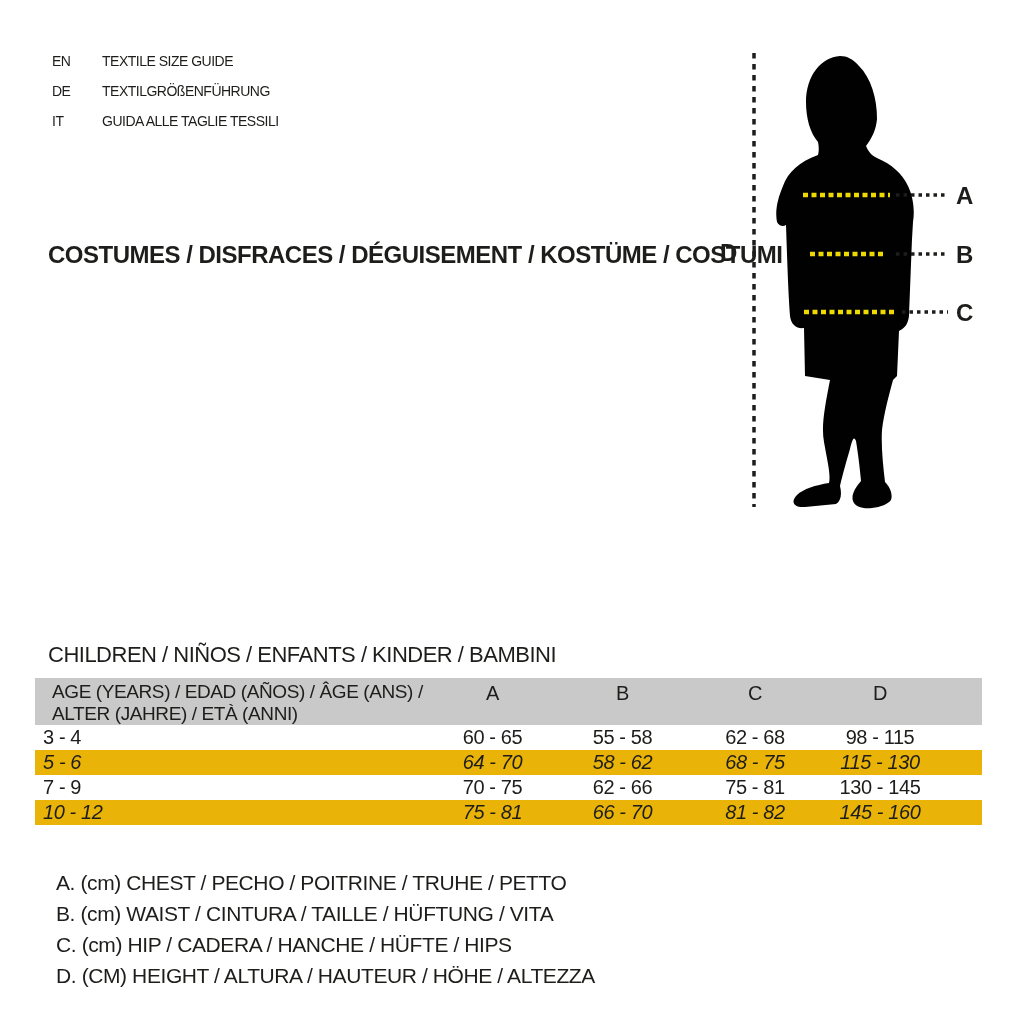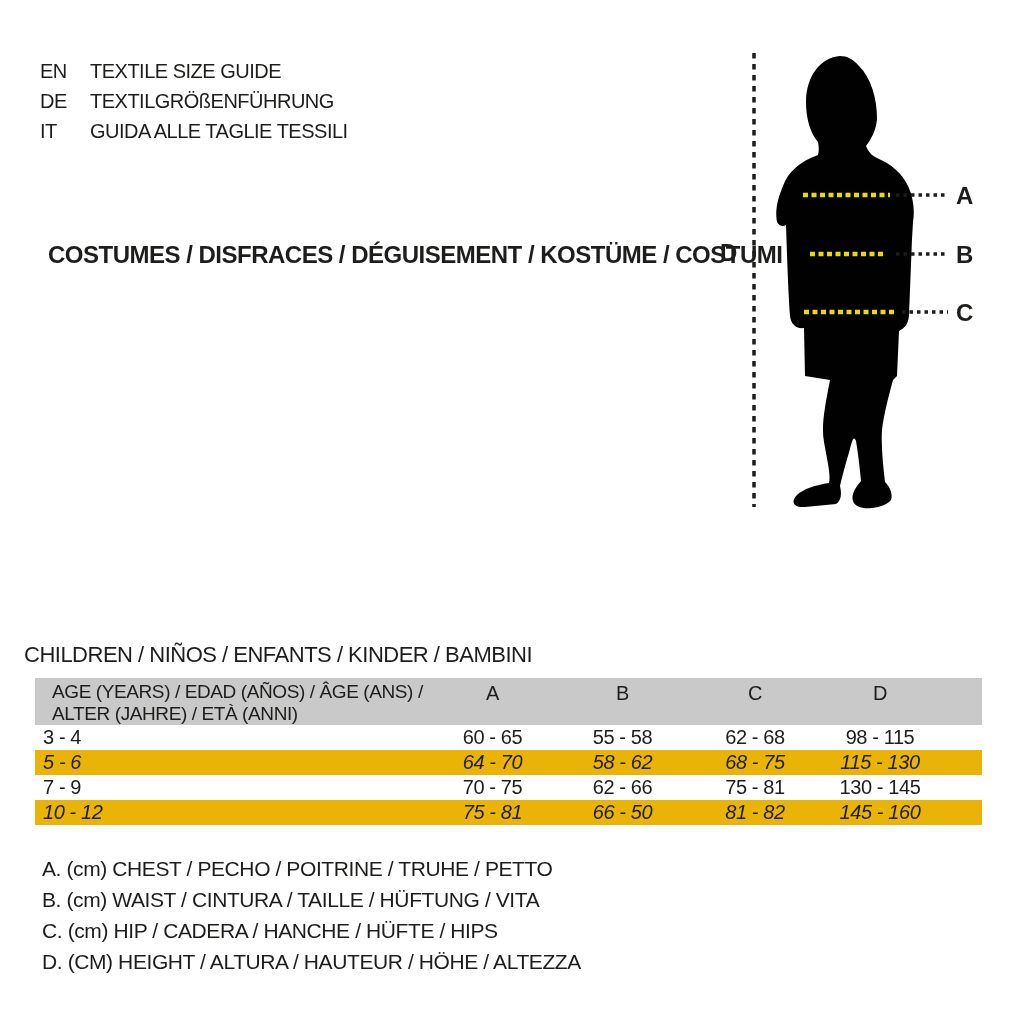--- a/index.html
+++ b/index.html
@@ -6,45 +6,45 @@
   .page{
     position:relative;
     width:1024px;height:1023px;
     background:#ffffff;
     font-family:"Liberation Sans", sans-serif;
     color:#1d1d1b;
     overflow:hidden;
   }
   
   .lang-list{position:absolute;left:40px;top:53px;}
-  .lang-row{display:flex;height:30px;align-items:flex-end;
-    font-size:20px;font-weight:400;letter-spacing:-0.5px;}
+  .lang-row{display:flex;height:30px;align-items:flex-start;
+    font-size:14px;font-weight:400;letter-spacing:-0.5px;margin-left:12px;}
   .lang-code{width:50px;}
   
   .category-title{position:absolute;left:40px;top:233px;margin:8px;
     font-size:24px;font-weight:700;letter-spacing:-0.5px;}
   
   .diagram{position:absolute;left:700px;top:45px;width:310px;height:470px;}
   .diagram text{font-family:"Liberation Sans",sans-serif;font-size:24px;font-weight:700;fill:#1d1d1b;}
   
-  .section-title{position:absolute;left:24px;top:642px;margin:0;
+  .section-title{position:absolute;left:48px;top:642px;margin:0;
     font-size:22px;font-weight:400;letter-spacing:-0.5px;}
   
   .size-table{position:absolute;left:35px;top:678px;width:947px;letter-spacing:-0.4px;}
   .thead{display:grid;grid-template-columns:395px 125px 135px 130px 120px 42px;
     background:#c9c9c9;height:47px;}
   .age-header{padding:3px 0 0 8px;font-size:19px;line-height:22px;margin-left:9px;}
   .col-header{text-align:center;padding-top:4px;font-size:20px;}
   .trow{display:grid;grid-template-columns:395px 125px 135px 130px 120px 42px;
     height:25px;align-items:center;font-size:20px;}
   .trow.striped{background:#eab308;font-style:italic;}
   .age-cell{padding-left:8px;}
   .num-cell{text-align:center;}
   
-  .legend{position:absolute;left:40px;top:851px;margin:2px;padding:0;list-style:none;}
+  .legend{position:absolute;left:40px;top:851px;margin:16px;padding:0;list-style:none;}
   .legend li{height:31px;display:flex;align-items:center;
     font-size:21px;letter-spacing:-0.4px;}
 </style>
 </head>
 <body>
 
 <div class="page">
 
   <section class="lang-list">
     <div class="lang-row">
@@ -129,21 +129,21 @@
     <div class="trow">
       <span class="age-cell">7 - 9</span>
       <span class="num-cell">70 - 75</span>
       <span class="num-cell">62 - 66</span>
       <span class="num-cell">75 - 81</span>
       <span class="num-cell">130 - 145</span>
     </div>
     <div class="trow striped">
       <span class="age-cell">10 - 12</span>
       <span class="num-cell">75 - 81</span>
-      <span class="num-cell">66 - 50</span>
+      <span class="num-cell">66 - 70</span>
       <span class="num-cell">81 - 82</span>
       <span class="num-cell">145 - 160</span>
     </div>
   </div>
 
   <ul class="legend">
     <li>A. (cm) CHEST / PECHO / POITRINE / TRUHE / PETTO</li>
     <li>B. (cm) WAIST / CINTURA / TAILLE / HÜFTUNG / VITA</li>
     <li>C. (cm) HIP / CADERA / HANCHE / HÜFTE / HIPS</li>
     <li>D. (CM) HEIGHT / ALTURA / HAUTEUR / HÖHE / ALTEZZA</li>

